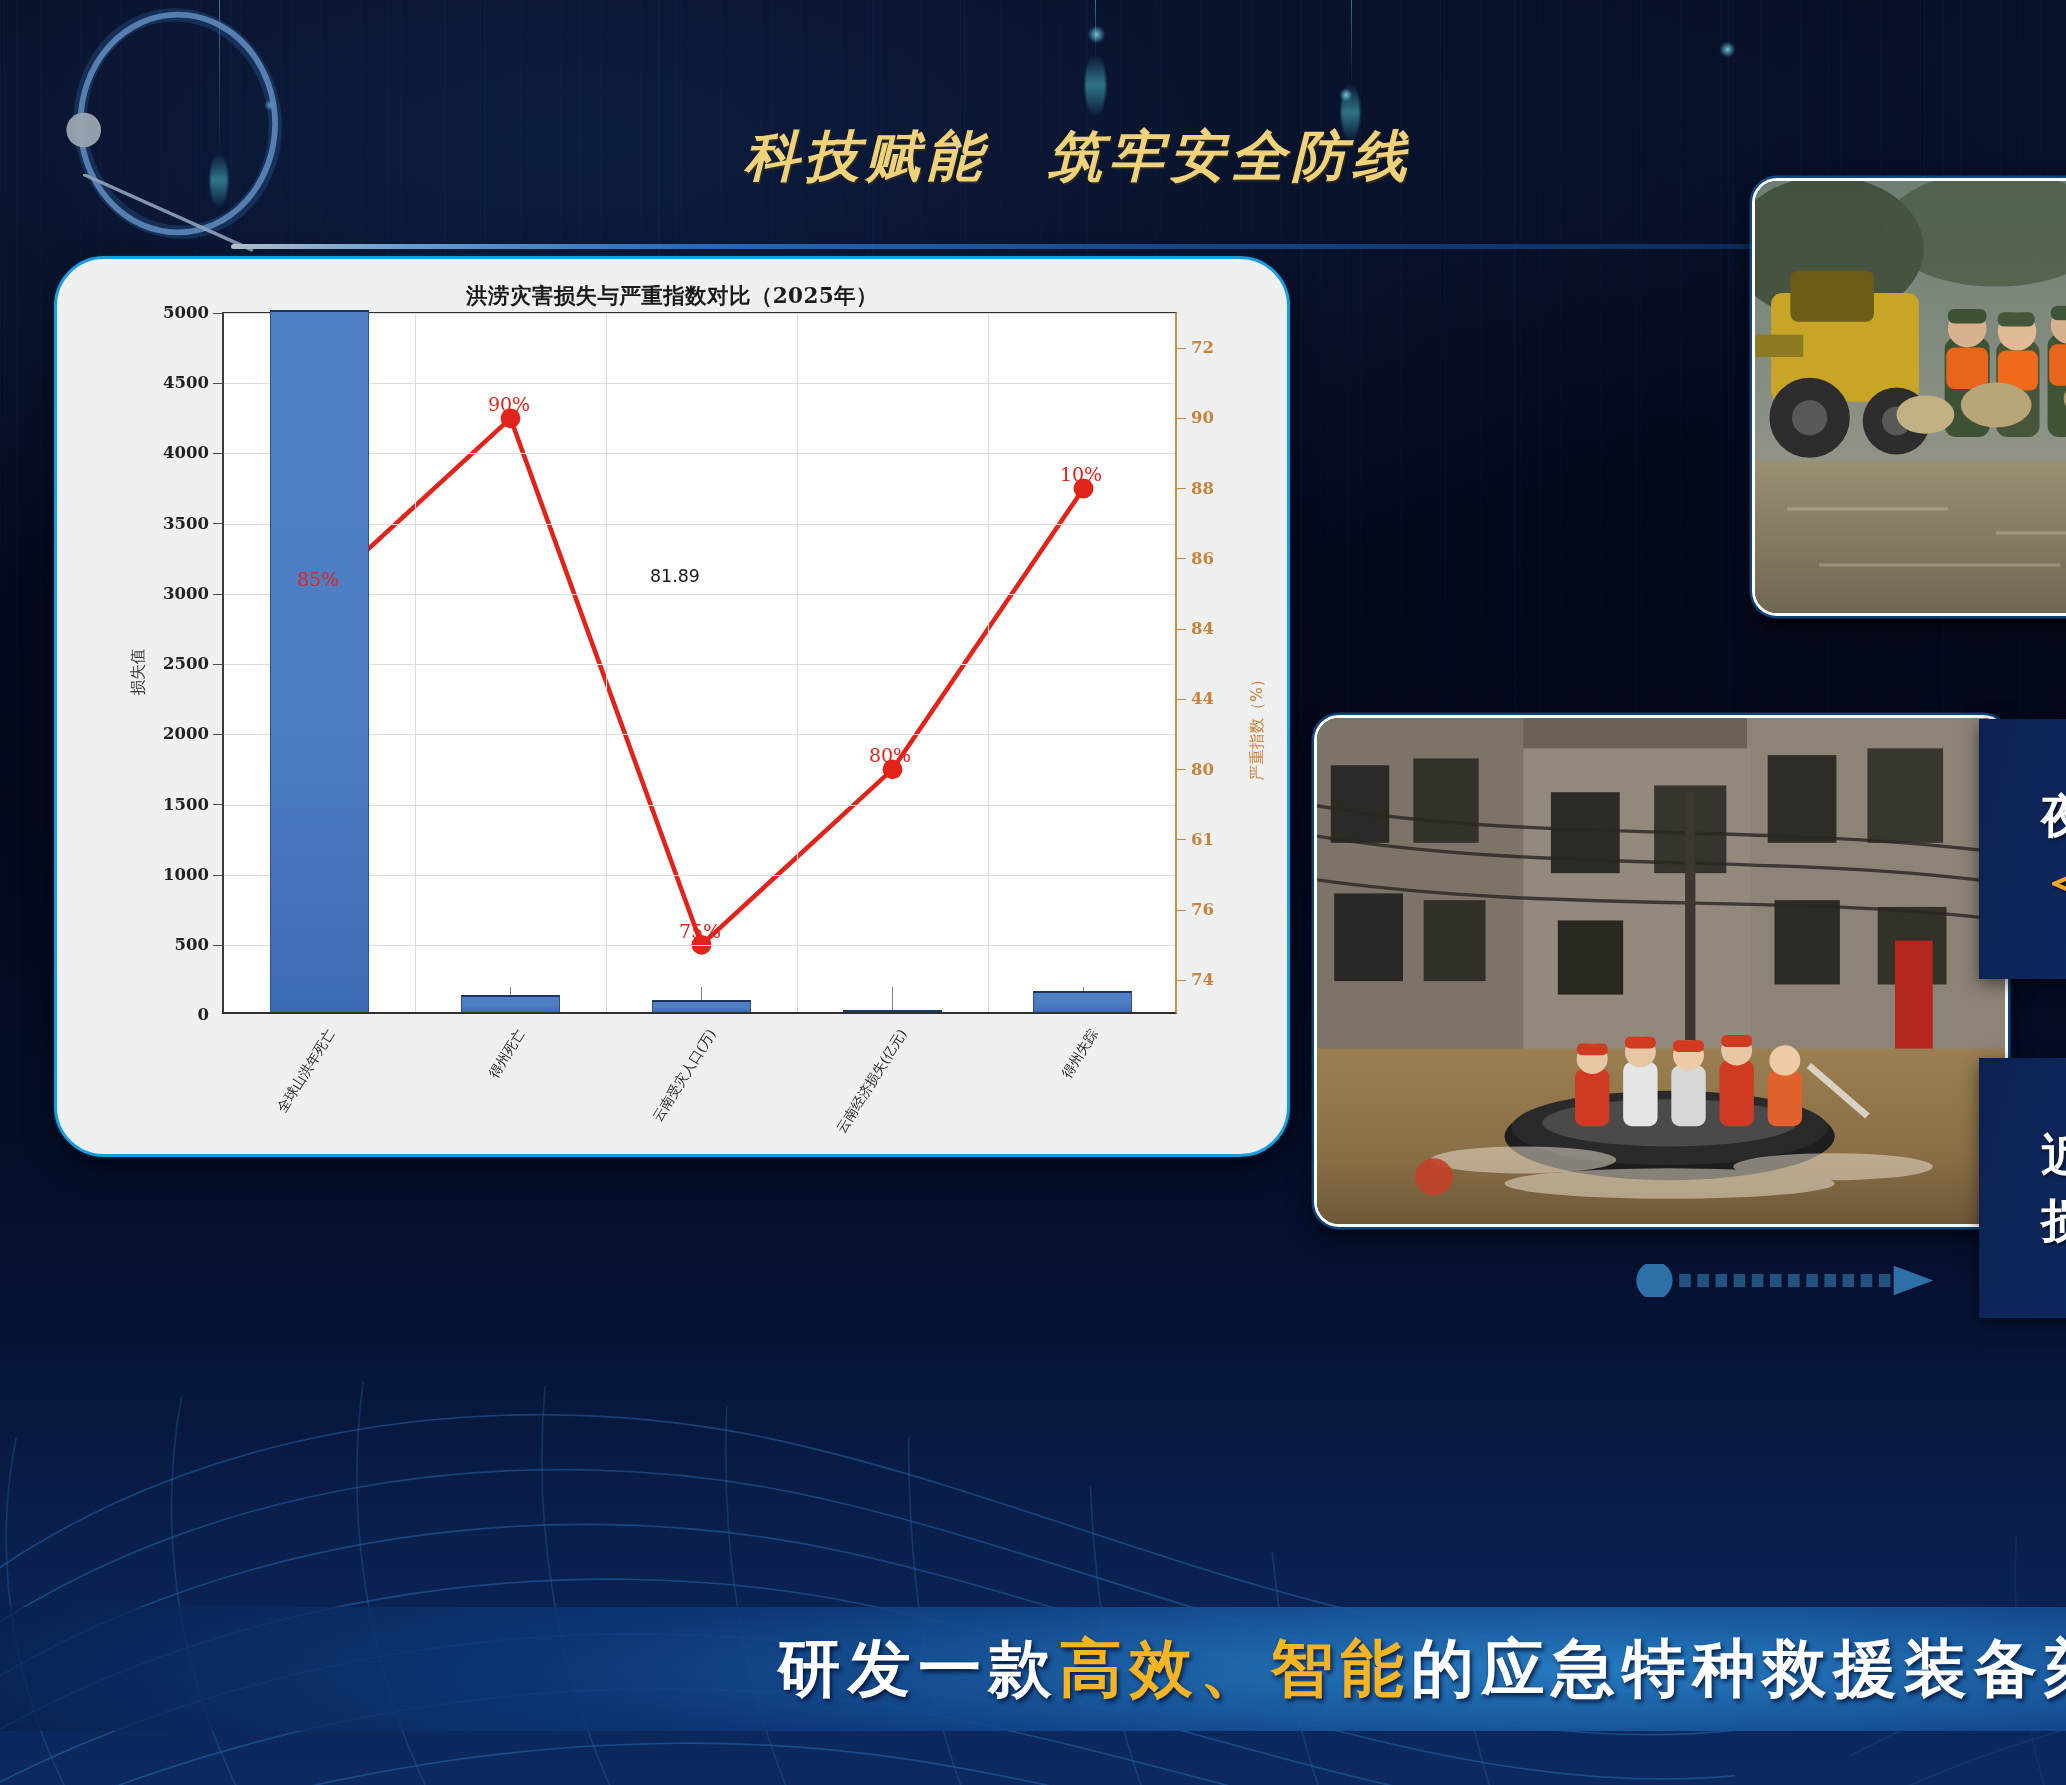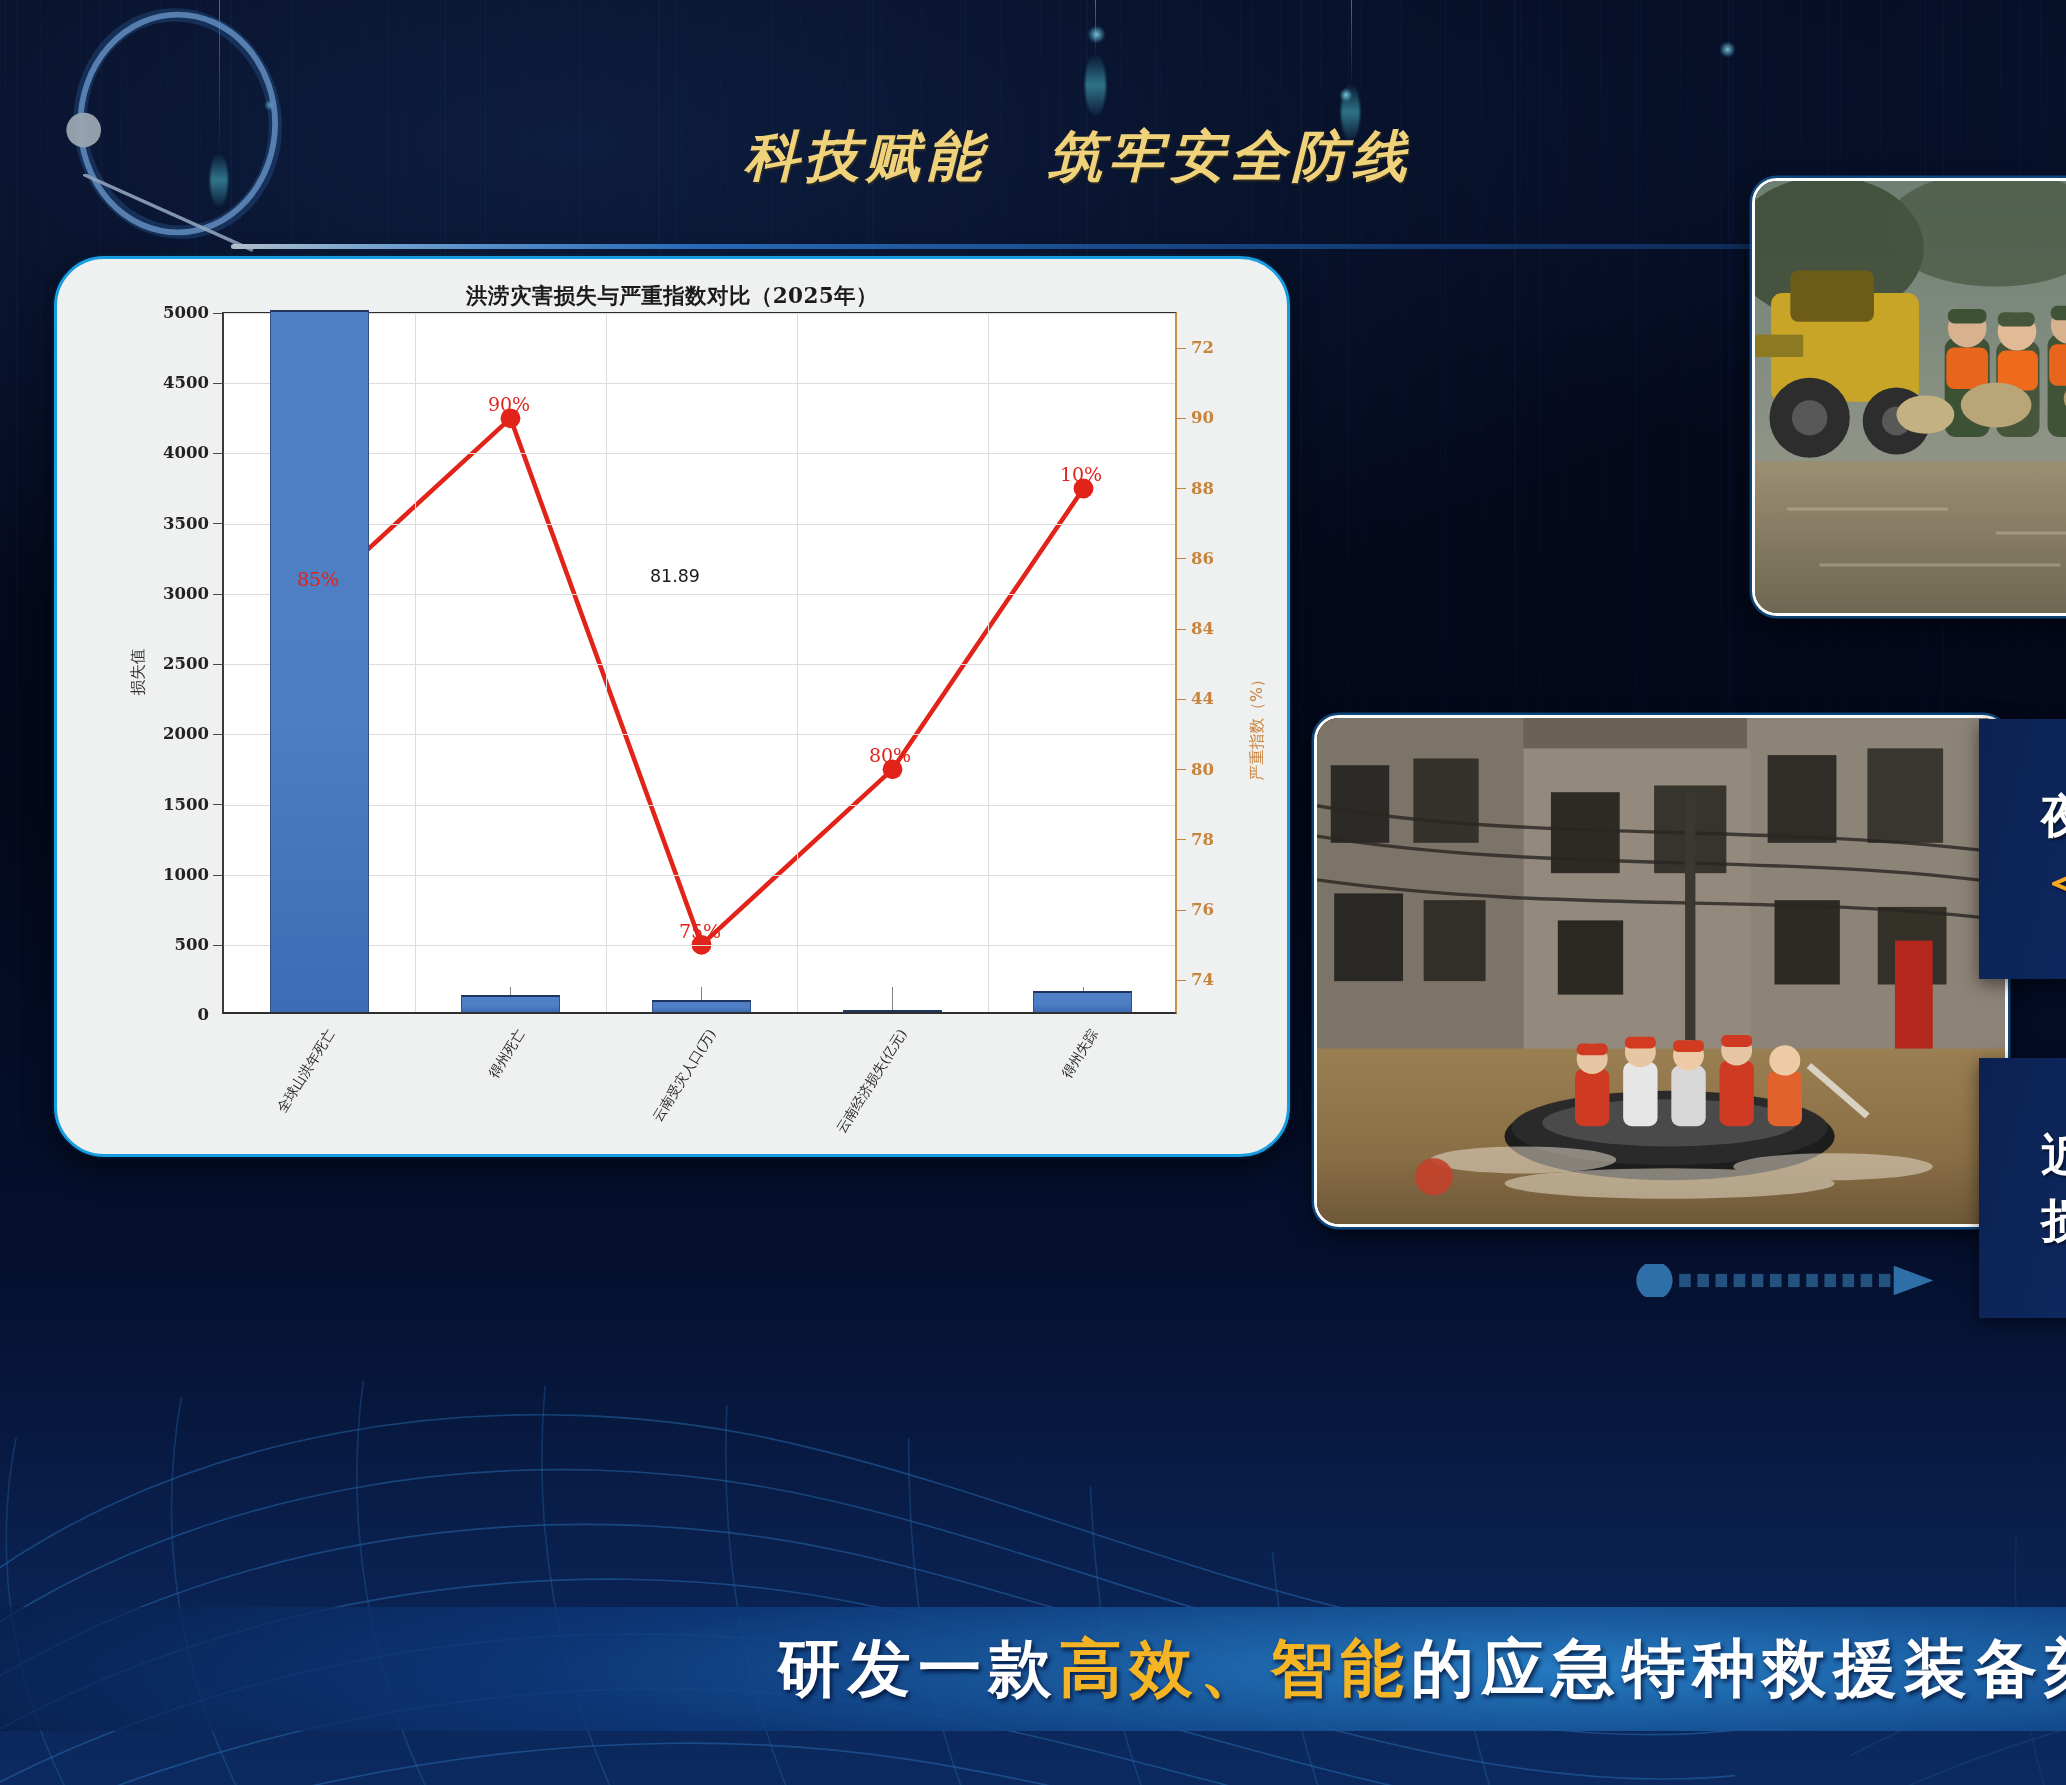--- a/index.html
+++ b/index.html
@@ -312,21 +312,21 @@
       <div class="ytick-l" style="top: 545px; right: 1078px;">1500</div>
       <div class="ytick-l" style="top: 474px; right: 1078px;">2000</div>
       <div class="ytick-l" style="top: 404px; right: 1078px;">2500</div>
       <div class="ytick-l" style="top: 334px; right: 1078px;">3000</div>
       <div class="ytick-l" style="top: 264px; right: 1078px;">3500</div>
       <div class="ytick-l" style="top: 193px; right: 1078px;">4000</div>
       <div class="ytick-l" style="top: 123px; right: 1078px;">4500</div>
       <div class="ytick-l" style="top: 53px; right: 1078px;">5000</div>
       <div class="ytick-r" style="top: 720px; left: 1134px;">74</div>
       <div class="ytick-r" style="top: 650px; left: 1134px;">76</div>
-      <div class="ytick-r" style="top: 580px; left: 1134px;">78</div>
+      <div class="ytick-r" style="top: 580px; left: 1134px;">61</div>
       <div class="ytick-r" style="top: 510px; left: 1134px;">80</div>
       <div class="ytick-r" style="top: 439px; left: 1134px;">44</div>
       <div class="ytick-r" style="top: 369px; left: 1134px;">84</div>
       <div class="ytick-r" style="top: 299px; left: 1134px;">86</div>
       <div class="ytick-r" style="top: 229px; left: 1134px;">88</div>
       <div class="ytick-r" style="top: 158px; left: 1134px;">90</div>
       <div class="ytick-r" style="top: 88px; left: 1134px;">72</div>
       <div class="xlab" style="left: 267px; top: 767px;">全球山洪年死亡</div>
       <div class="xlab" style="left: 457px; top: 767px;">得州死亡</div>
       <div class="xlab" style="left: 648px; top: 767px;">云南受灾人口(万)</div>

